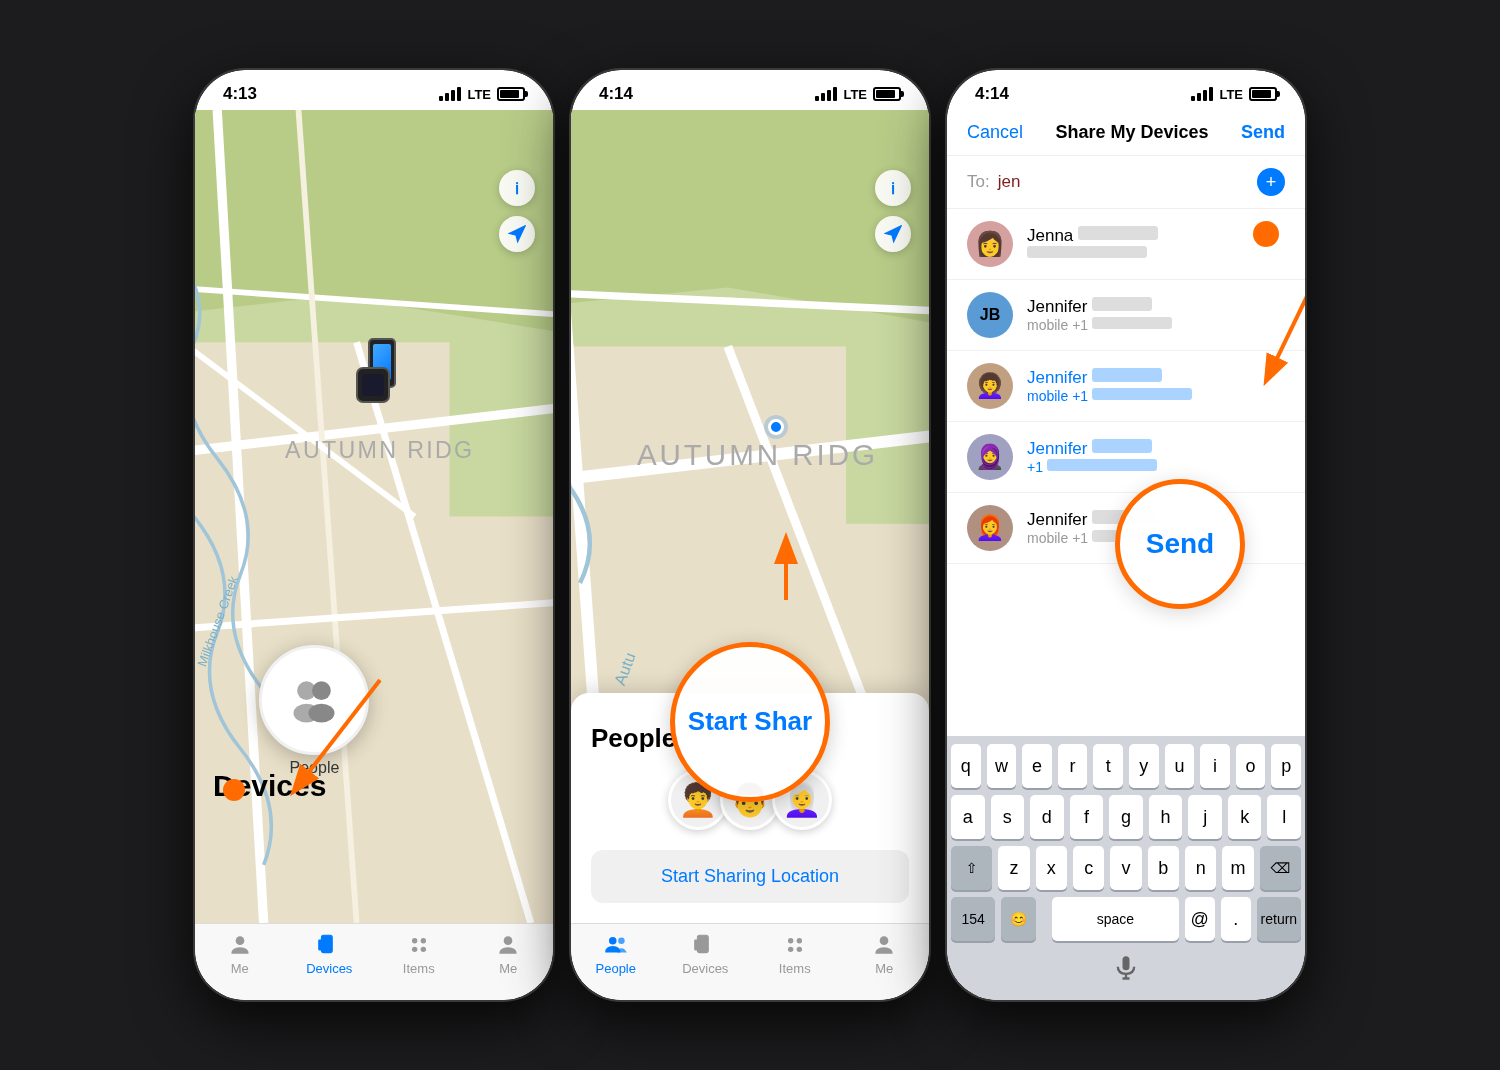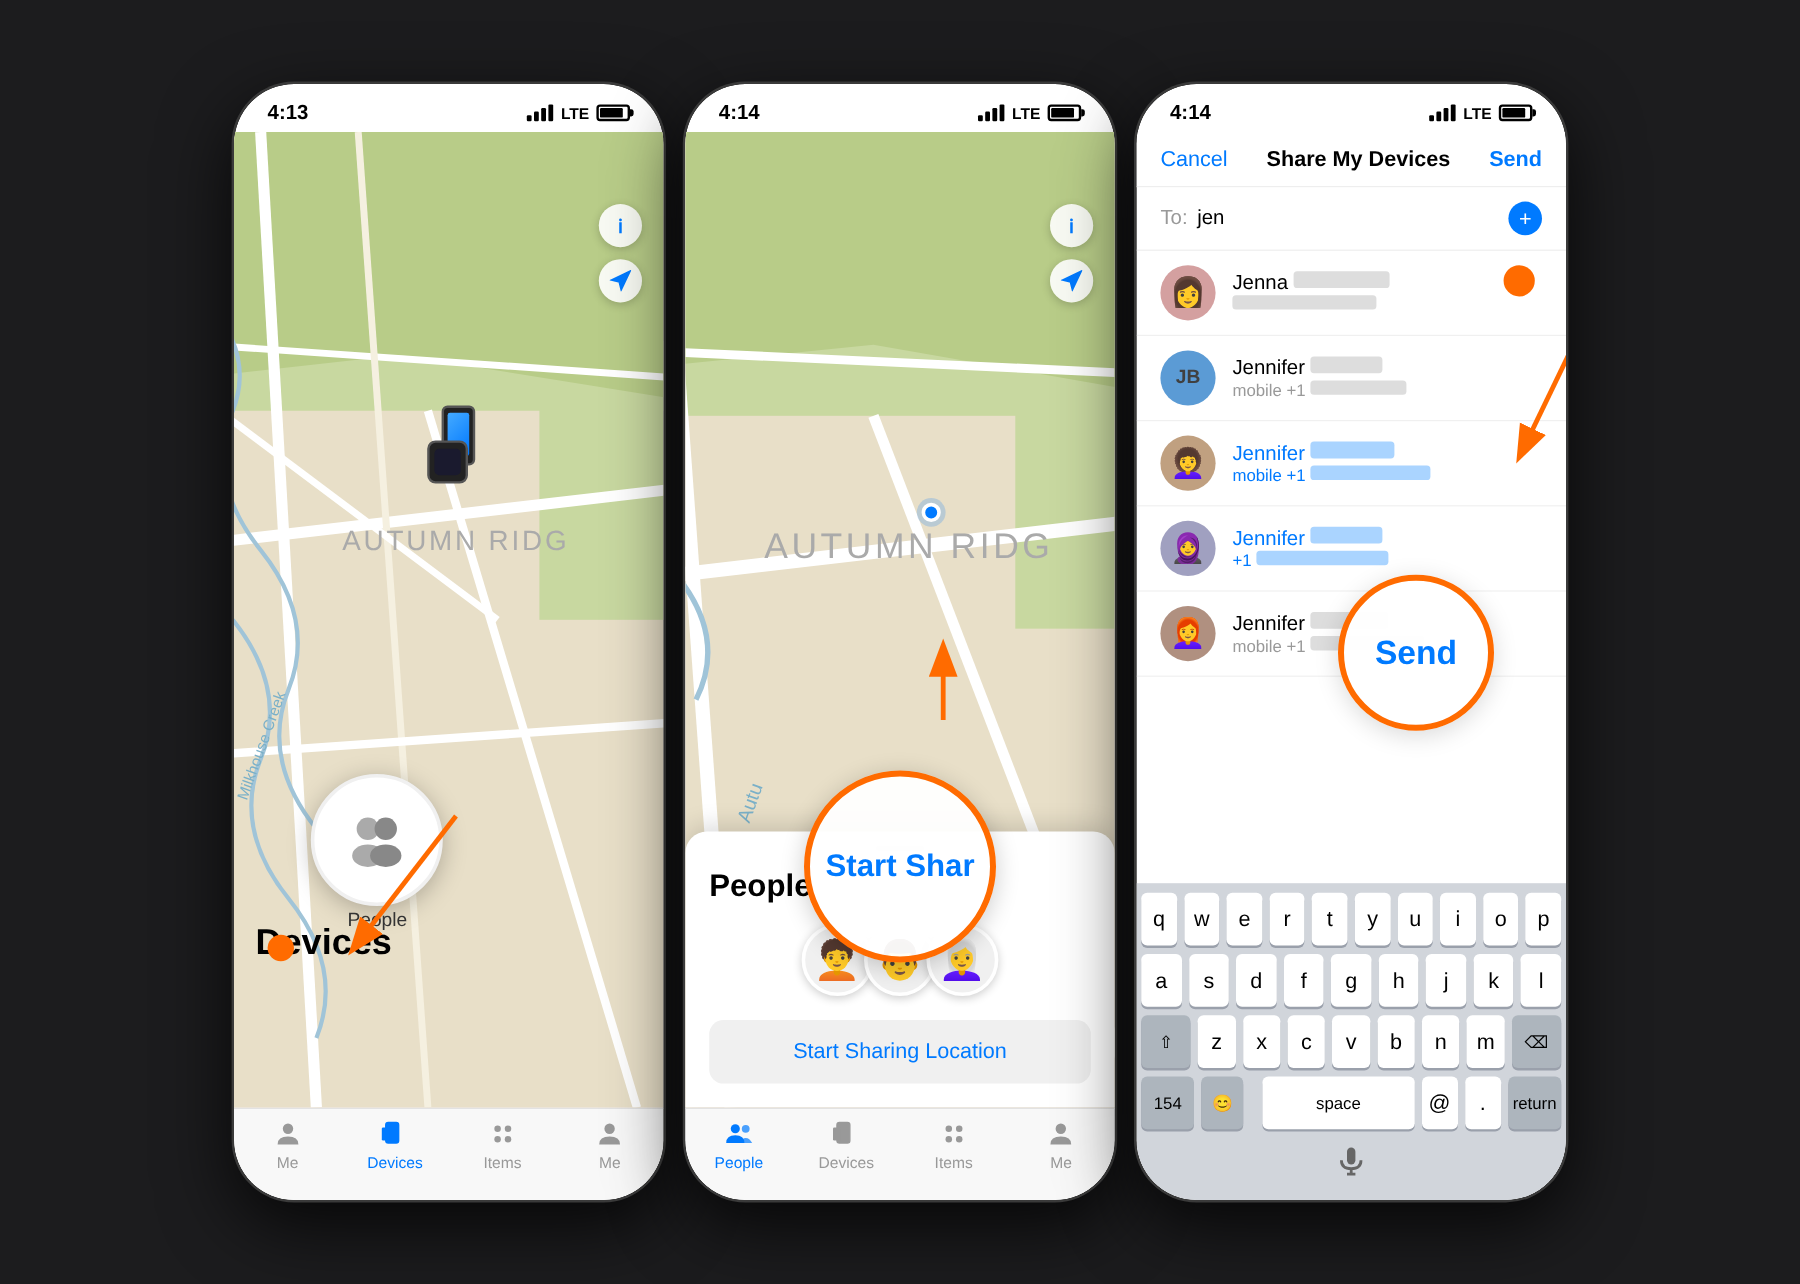--- a/index.html
+++ b/index.html
@@ -394,21 +394,21 @@
       padding: 12px 20px;
       border-bottom: 1px solid #eee;
     }
     .to-label {
       font-size: 17px;
       color: #999;
       margin-right: 8px;
     }
     .to-input {
       font-size: 17px;
-      color: #000000;
+      color: #7f1d1d;
       flex: 1;
     }
     .to-add-btn {
       width: 28px;
       height: 28px;
       background: #007AFF;
       border-radius: 50%;
       display: flex;
       align-items: center;
       justify-content: center;
@@ -433,21 +433,21 @@
       background: #ccc;
       overflow: hidden;
       display: flex;
       align-items: center;
       justify-content: center;
       font-size: 24px;
       flex-shrink: 0;
     }
     .contact-avatar.initials {
       background: #5B9BD5;
-      color: #404040;
+      color: #000000;
       font-size: 16px;
       font-weight: 600;
     }
     .contact-info {
       flex: 1;
     }
     .contact-name {
       font-size: 17px;
       font-weight: 500;
       color: #000;

